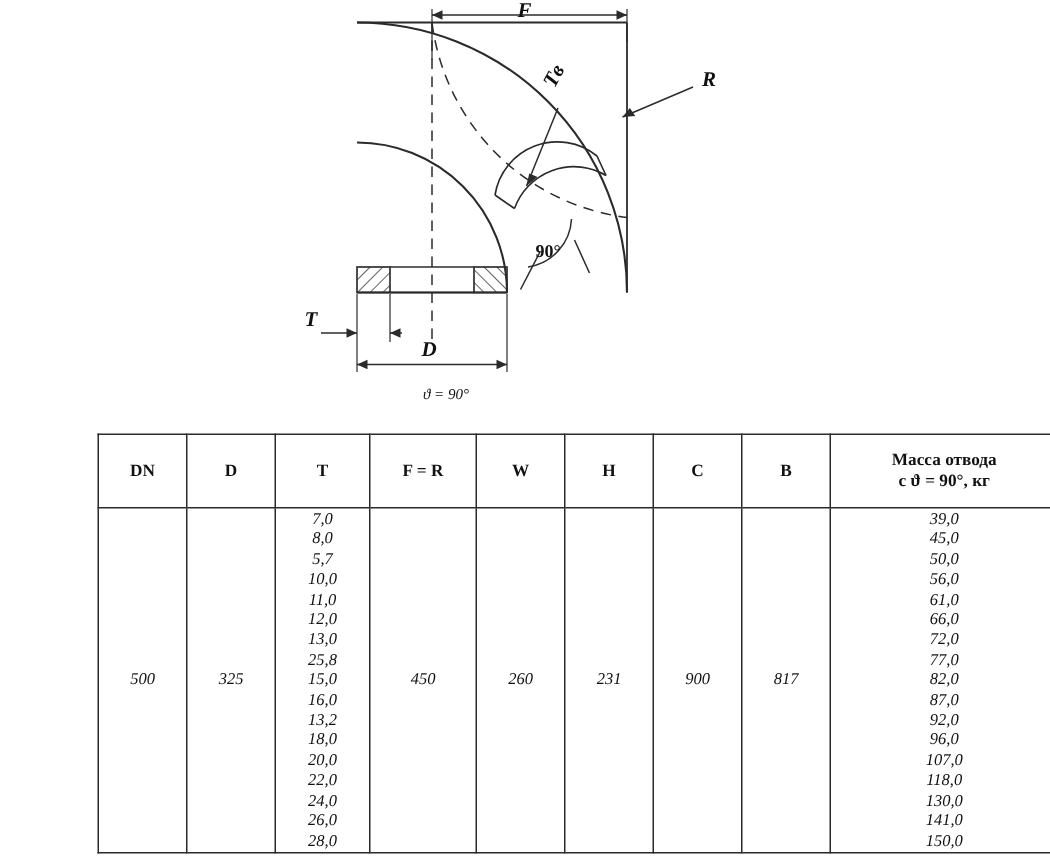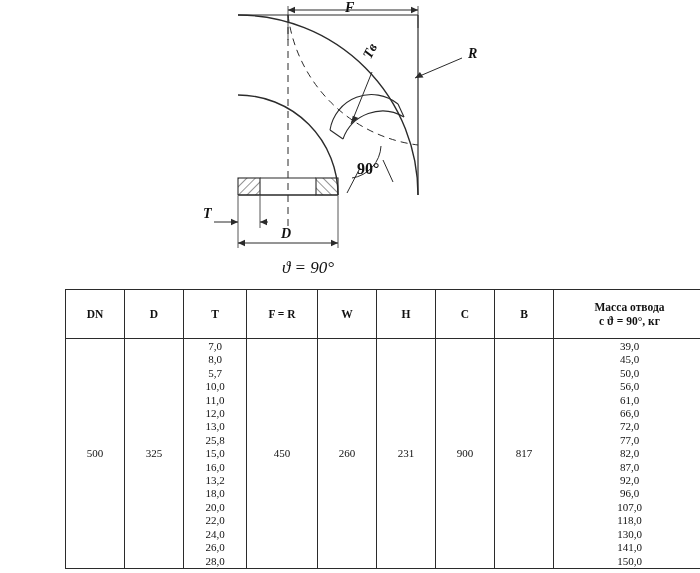--- a/index.html
+++ b/index.html
@@ -37,29 +37,29 @@
     font-style: italic;
     font-weight: bold;
     font-size: 14px;
     color: #111;
     white-space: nowrap;
   }
   .angle-label {
     position: absolute;
     font-family: "Liberation Serif", serif;
     font-weight: bold;
-    font-size: 16px;
+    font-size: 12px;
     color: #111;
     white-space: nowrap;
   }
   .caption-label {
     position: absolute;
     font-family: "Liberation Serif", serif;
     font-style: italic;
-    font-size: 17px;
+    font-size: 10px;
     color: #111;
     white-space: nowrap;
   }
   
   #spec-table {
     position: absolute;
     left: 65px;
     top: 289px;
     width: 573px;
     border-collapse: collapse;
@@ -75,20 +75,21 @@
     padding: 0;
   }
   #spec-table thead th {
     height: 48px;
     font-weight: bold;
     font-size: 11.5px;
     line-height: 1.25;
   }
   #spec-table tbody td {
     height: 228px;
+    font-style: italic;
   }
   .col-dn { width: 58px; }
   .col-d  { width: 58px; }
   .col-t  { width: 62px; }
   .col-fr { width: 70px; }
   .col-w  { width: 58px; }
   .col-h  { width: 58px; }
   .col-c  { width: 58px; }
   .col-b  { width: 58px; }
   .col-m  { width: 151px; }

